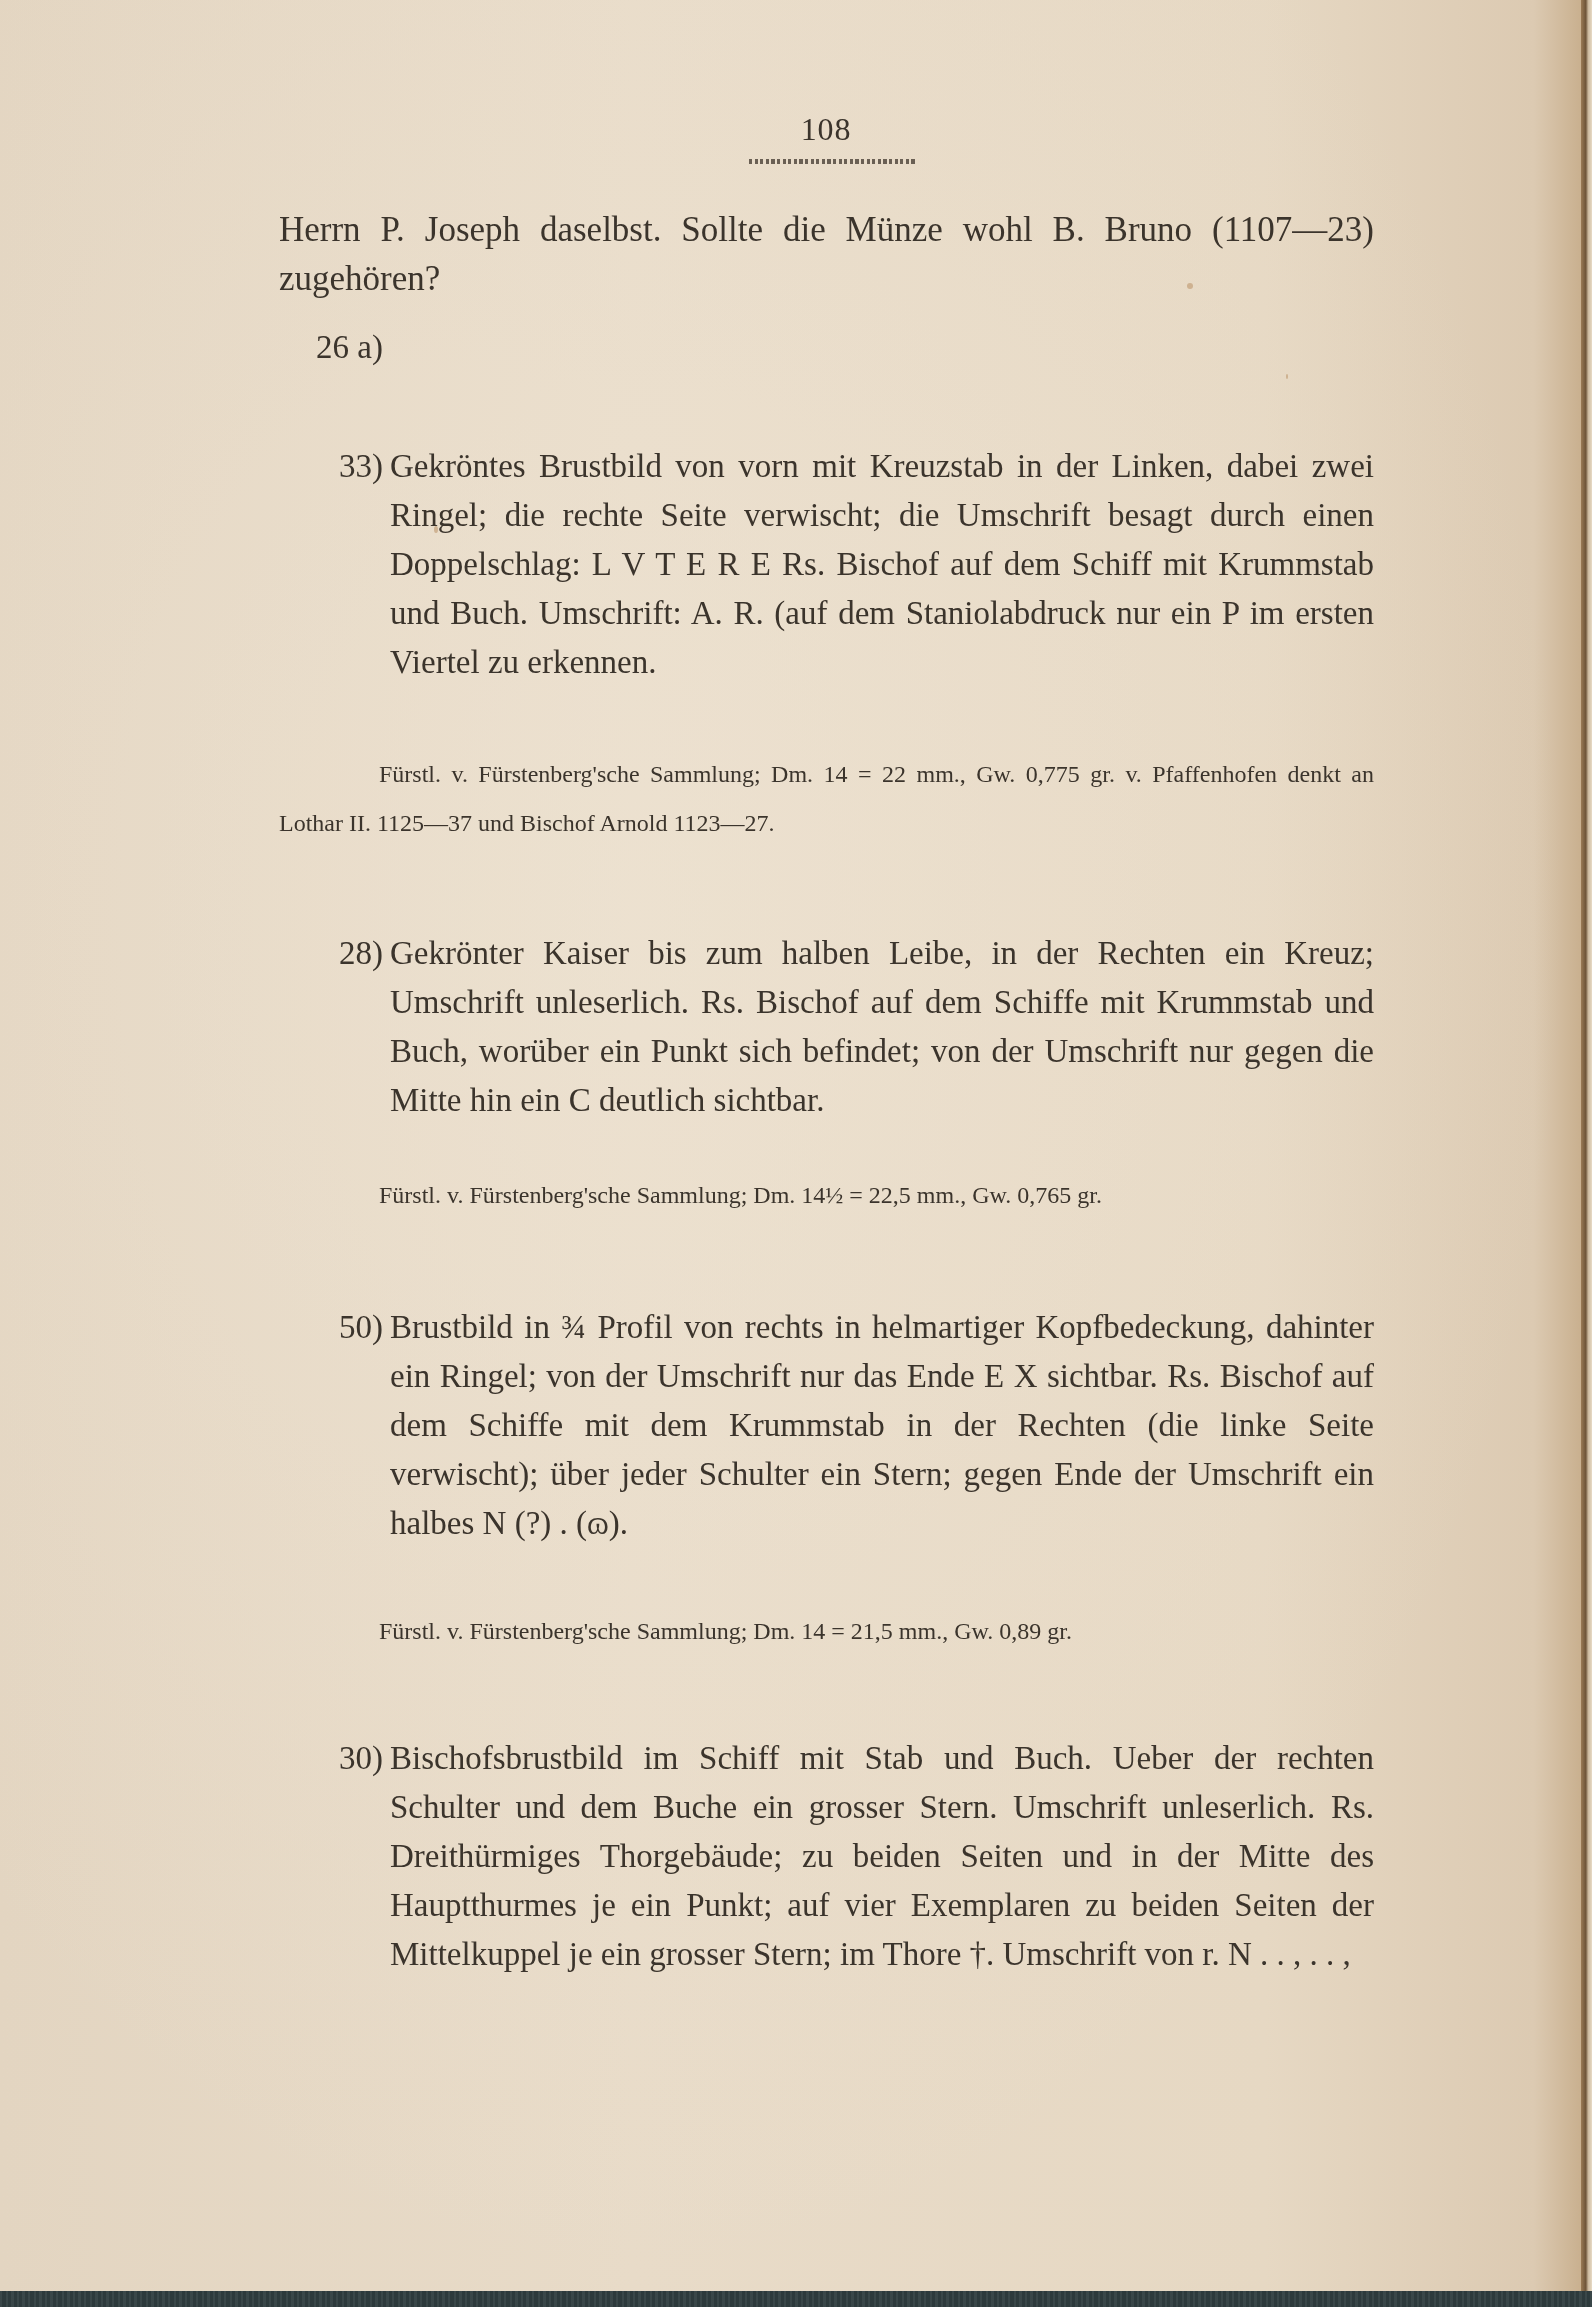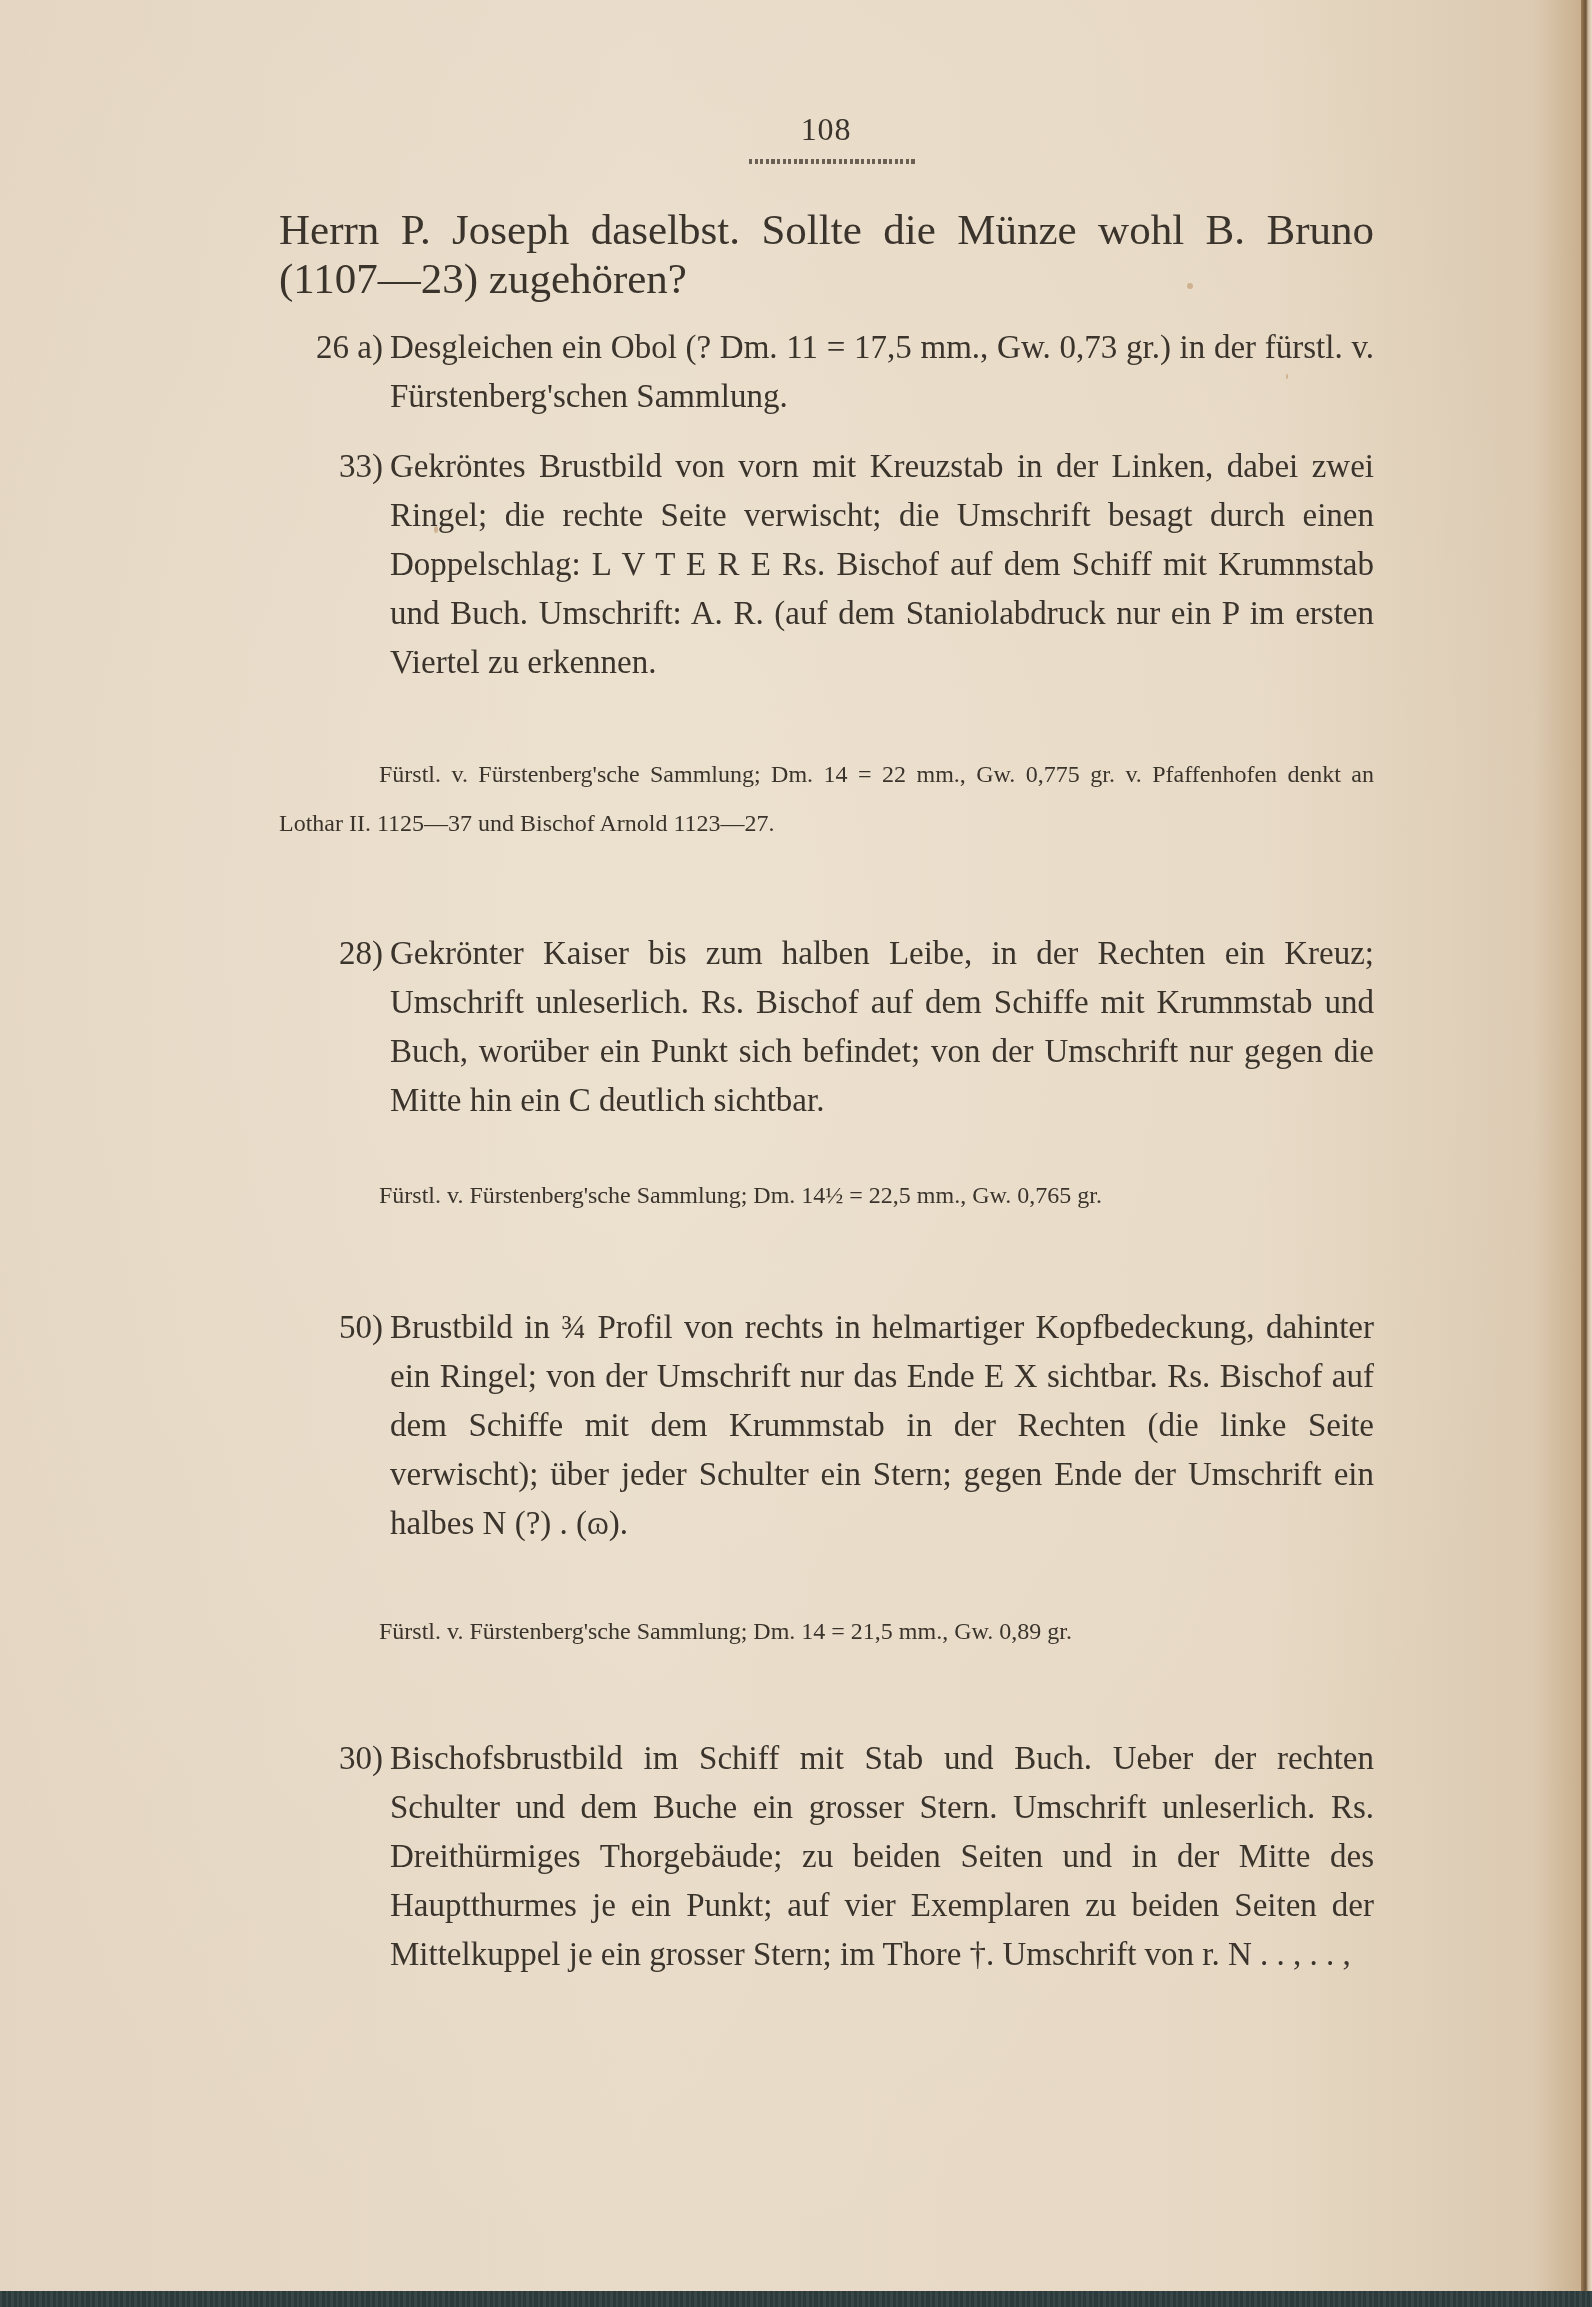--- a/index.html
+++ b/index.html
@@ -56,21 +56,21 @@
       left: 749px;
       width: 167px;
       height: 4.8px;
       background-image: repeating-linear-gradient(90deg, #4a4036 0 3.2px, transparent 3.2px 5.6px);
       opacity: 0.8;
     }
     .text-block {
       position: absolute;
       left: 279px;
       width: 1095px;
-      font-size: 43px;
+      font-size: 35px;
       line-height: 49px;
       text-align: justify;
       text-align-last: left;
     }
     .entry {
       position: absolute;
       left: 279px;
       width: 1095px;
       font-size: 33px;
       line-height: 49px;
@@ -116,21 +116,20 @@
 <div class="speck" style="left:434px;top:526px;width:4px;height:7.2px;"></div>
 <div class="speck" style="left:1286px;top:374px;width:2.4px;height:4.8px;"></div>
 
 <div class="page-number">108</div>
 <div class="page-rule"></div>
 
 <div class="text-block" style="top:205px;">Herrn P. Joseph daselbst. Sollte die Münze wohl B. Bruno (1107—23) zugehören?</div>
 
 <div class="entry" style="top:323px;">
   <span class="num">26 a)</span>
-  <span class="body">Desgleichen ein Obol (? Dm. 11 = 17,5 mm., Gw. 0,73 gr.) in der fürstl. v. Fürstenberg'schen Sammlung.</span>
 </div>
 
 <div class="entry" style="top:442px;">
   <span class="num">33)</span>
   <span class="body">Gekröntes Brustbild von vorn mit Kreuzstab in der Linken, dabei zwei Ringel; die rechte Seite verwischt; die Umschrift besagt durch einen Doppelschlag: L V T E R E Rs. Bischof auf dem Schiff mit Krummstab und Buch. Umschrift: A. R. (auf dem Staniolabdruck nur ein P im ersten Viertel zu erkennen.</span>
 </div>
 <div class="note" style="top:750px;">Fürstl. v. Fürstenberg'sche Sammlung; Dm. 14 = 22 mm., Gw. 0,775 gr. v. Pfaffenhofen denkt an Lothar II. 1125—37 und Bischof Arnold 1123—27.</div>
 
 <div class="entry" style="top:929px;">
   <span class="num">28)</span>

